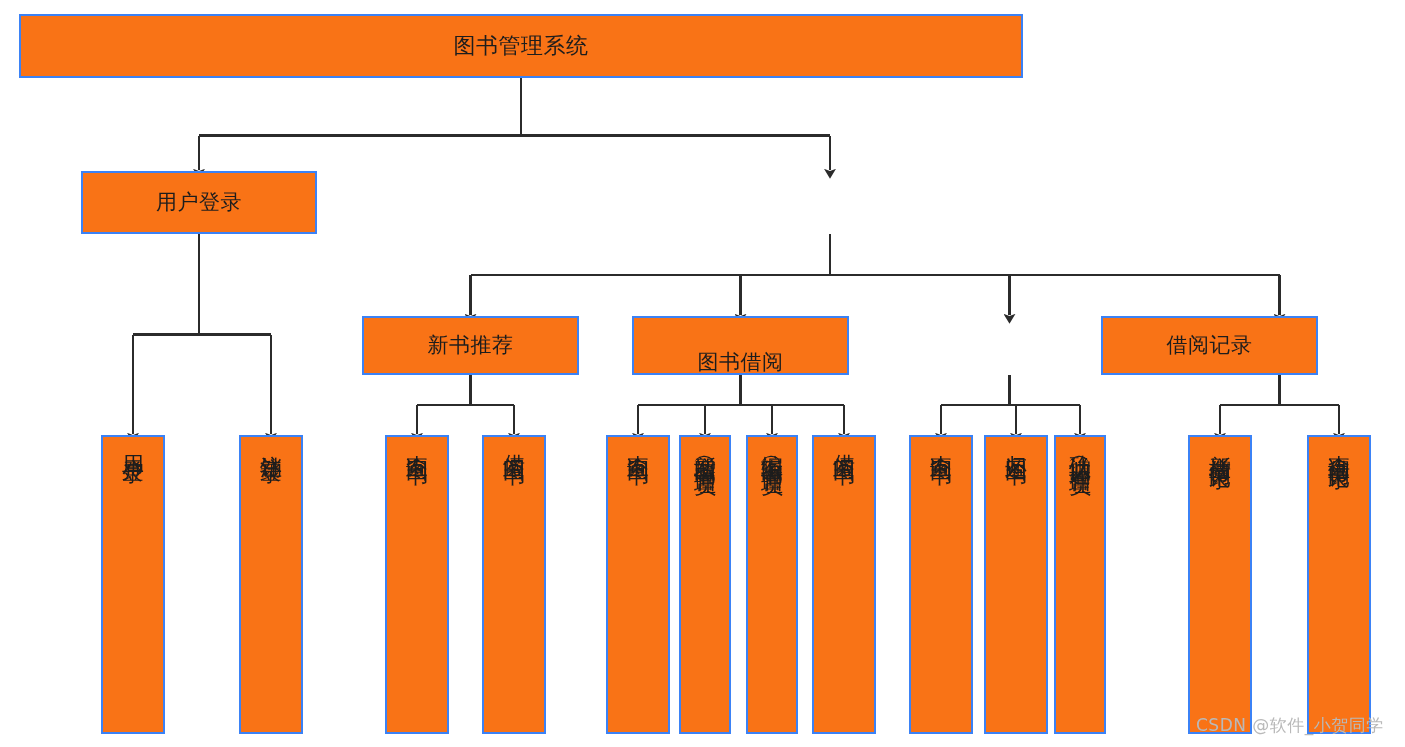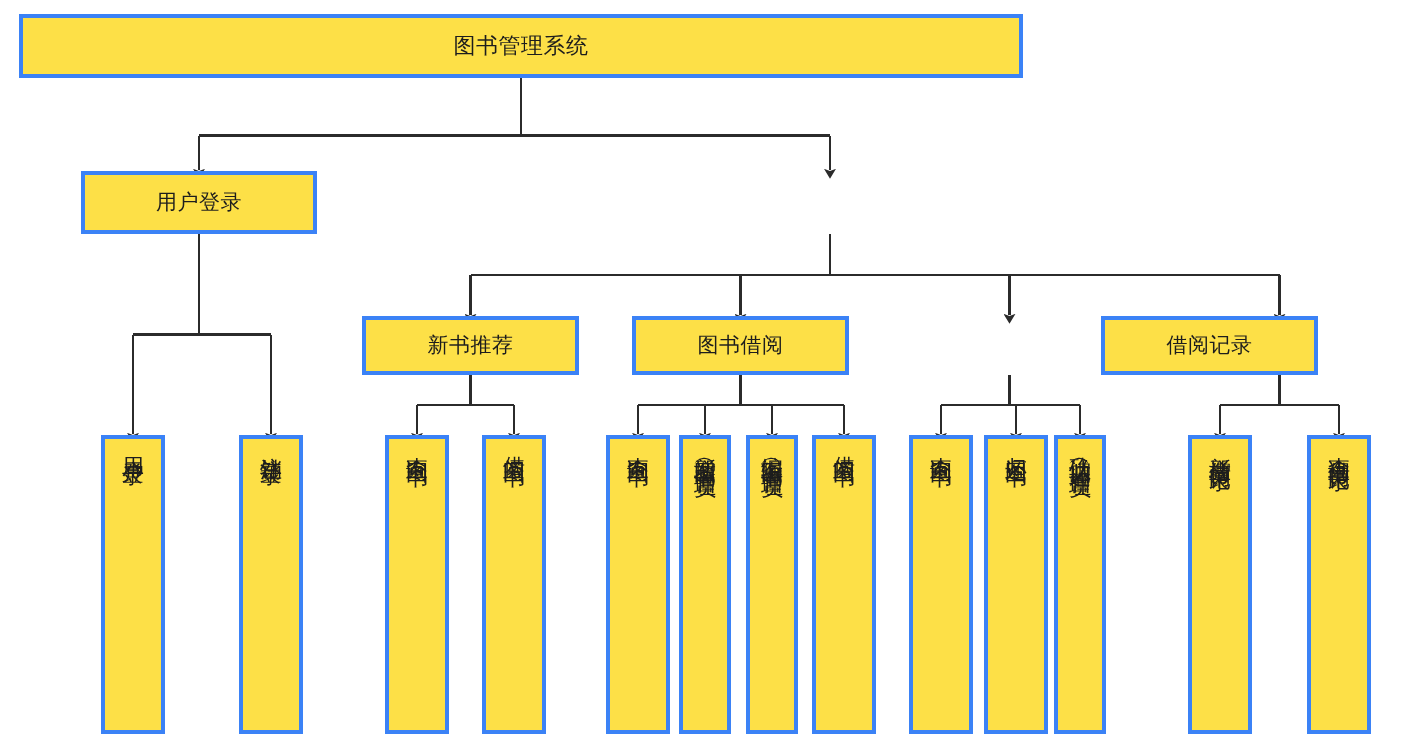--- a/index.html
+++ b/index.html
@@ -22,22 +22,22 @@
     position: absolute;
     left: 0;
     top: 0;
     width: 1405px;
     height: 747px;
     pointer-events: none;
   }
   .node {
     position: absolute;
     box-sizing: border-box;
-    background: #fde047;
-    border: 4px solid #3b82f6;
+    background: #f97316;
+    border: 2px solid #3b82f6;
     display: flex;
     align-items: center;
     justify-content: center;
     overflow: hidden;
   }
   .node .label {
     color: #1d1d1d;
     line-height: 1.02;
     text-align: center;
     white-space: nowrap;
@@ -126,21 +126,21 @@
     <span class="label">图书管理系统</span>
   </div>
 
   <div class="node horiz" style="left: 81px; top: 171px; width: 236px; height: 63px;">
     <span class="label">用户登录</span>
   </div>
 
   <div class="node horiz" style="left: 362px; top: 316px; width: 217px; height: 59px;">
     <span class="label">新书推荐</span>
   </div>
-  <div class="node horiz" style="left: 632px; top: 316px; width: 217px; height: 59px;">
+  <div class="node horiz" style="left: 632px; top: 316px; width: 217px; height: 59px; align-items: flex-end;">
     <span class="label">图书借阅</span>
   </div>
   <div class="node horiz" style="left: 1101px; top: 316px; width: 217px; height: 59px;">
     <span class="label">借阅记录</span>
   </div>
 
   <div class="node vert" style="left: 101px; top: 435px; width: 64px; height: 299px;">
     <span class="label">用户登录</span>
   </div>
   <div class="node vert" style="left: 239px; top: 435px; width: 64px; height: 299px;">
@@ -177,13 +177,14 @@
     <span class="label">确认归还（管理员）</span>
   </div>
 
   <div class="node vert" style="left: 1188px; top: 435px; width: 64px; height: 299px;">
     <span class="label">新增借阅记录</span>
   </div>
   <div class="node vert" style="left: 1307px; top: 435px; width: 64px; height: 299px;">
     <span class="label">查询借阅记录</span>
   </div>
 
+  <div class="watermark" style="left: 1196px; top: 714px; color: rgb(185, 185, 185);">CSDN @软件_小贺同学</div>
 </div>
 
 </body></html>

